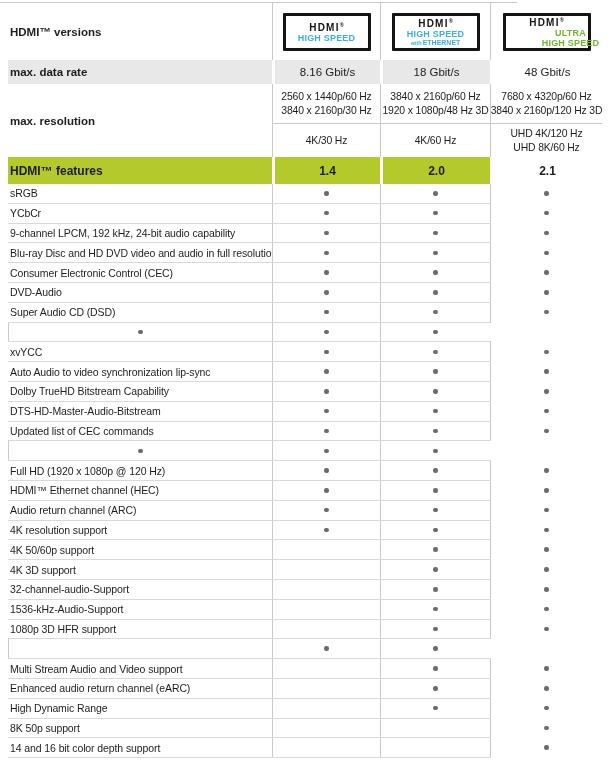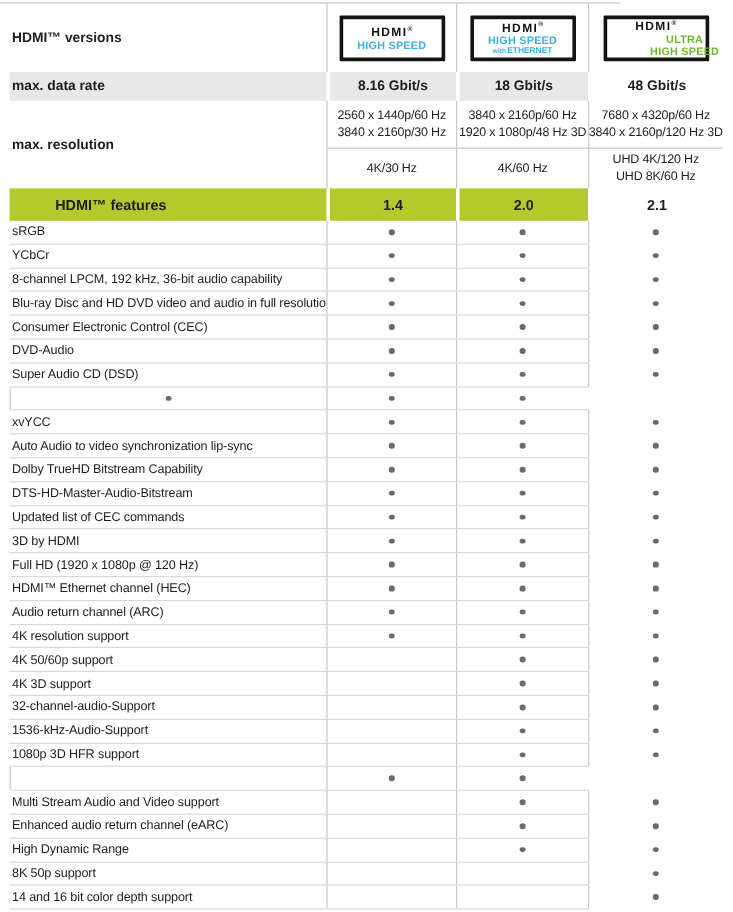--- a/index.html
+++ b/index.html
@@ -40,37 +40,37 @@
   .logo-sub { font-weight: 700; font-size: 7px; line-height: 8px; white-space: nowrap; }
   .logo-sub-pre { font-size: 5.5px; font-weight: 700; margin-right: 1px; }
   .cyan { color: var(--logo-cyan, #3ab0e2); }
   .green { color: var(--logo-green, #70b62c); margin-left: 48px; }
 
   
   .gray-row { height: 24px; background: var(--band-gray, #e8e8e8); align-items: center; }
   .gray-row .value-cell {
     border-left: 3px solid #fff; height: 100%;
     display: flex; align-items: center; justify-content: center;
-    font-weight: 700; font-size: 11.5px;
+    font-weight: 400; font-size: 11.5px;
   }
 
   
   .res-block { grid-template-rows: 39px 34px; }
   .res-label { grid-row: 1 / 3; align-self: center; }
   .res-cell {
     border-left: 1px solid var(--line, #c9c9c9);
     display: flex; flex-direction: column; align-items: center; justify-content: center;
     font-size: 10.4px; line-height: 13.5px; white-space: nowrap; letter-spacing: -0.15px;
   }
   .res-cell.secondary { border-top: 1px solid var(--line, #c9c9c9); font-size: 10.4px; }
   .res-line:empty { display: none; }
 
   
   .green-row { height: 27px; background: var(--band-green, #b4c92c); align-items: center; }
-  .green-row .label-cell { font-weight: 700; font-size: 12px; padding-left: 2px; margin-left: 36px; }
+  .green-row .label-cell { font-weight: 700; font-size: 12px; padding-left: 2px; }
   .green-row .value-cell {
     border-left: 3px solid #fff; height: 100%;
     display: flex; align-items: center; justify-content: center;
     font-weight: 700; font-size: 12px;
   }
 
   
   .feature-row {
     height: 19.8px; box-sizing: border-box;
     border-bottom: 1px solid var(--row-line, #d9d9d9);
@@ -178,21 +178,21 @@
         </div>
     <div class="dot-cell">
           <span class="dot"></span>
         </div>
     <div class="dot-cell">
           <span class="dot"></span>
         </div>
   </div>
 
   <div class="grid-row feature-row">
-    <div class="label-cell feature-label">8-channel LPCM, 192 kHz, 36-bit audio capability</div>
+    <div class="label-cell feature-label">9-channel LPCM, 192 kHz, 24-bit audio capability</div>
     <div class="dot-cell">
           <span class="dot"></span>
         </div>
     <div class="dot-cell">
           <span class="dot"></span>
         </div>
     <div class="dot-cell">
           <span class="dot"></span>
         </div>
   </div>
@@ -320,21 +320,20 @@
         </div>
     <div class="dot-cell">
           <span class="dot"></span>
         </div>
     <div class="dot-cell">
           <span class="dot"></span>
         </div>
   </div>
 
   <div class="grid-row feature-row">
-    <div class="label-cell feature-label">3D by HDMI</div>
     <div class="dot-cell">
           <span class="dot"></span>
         </div>
     <div class="dot-cell">
           <span class="dot"></span>
         </div>
     <div class="dot-cell">
           <span class="dot"></span>
         </div>
   </div>

